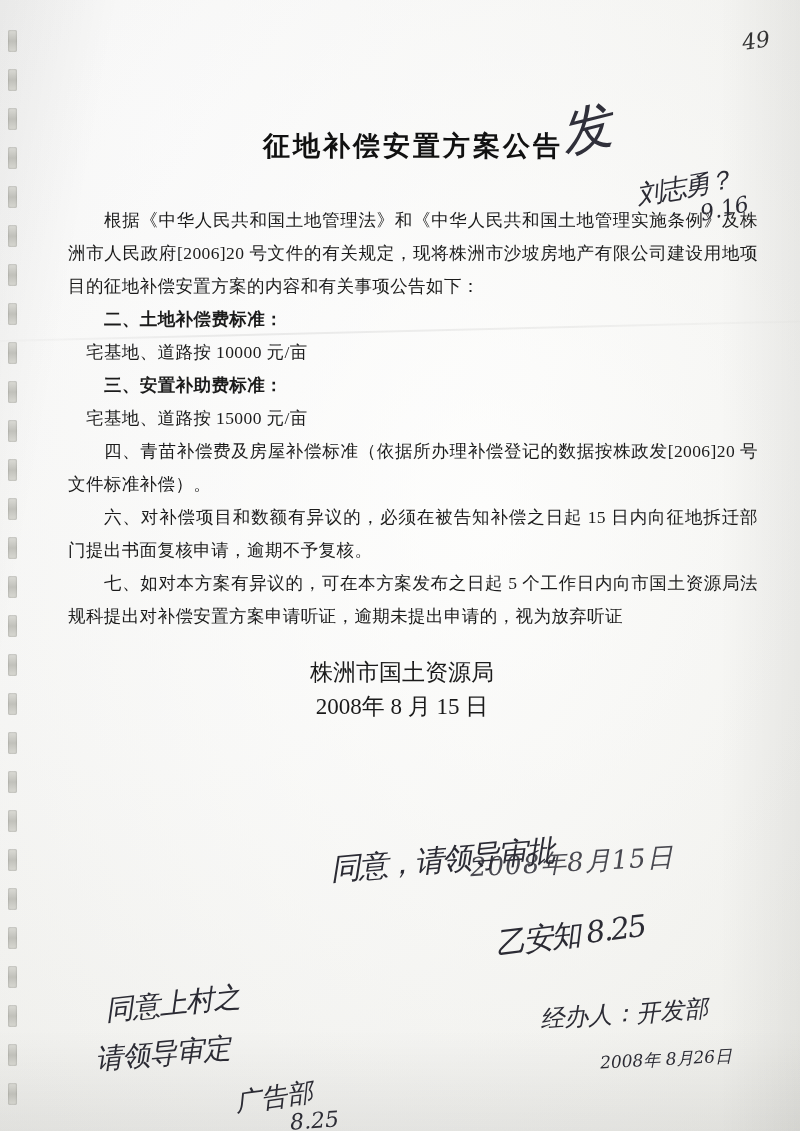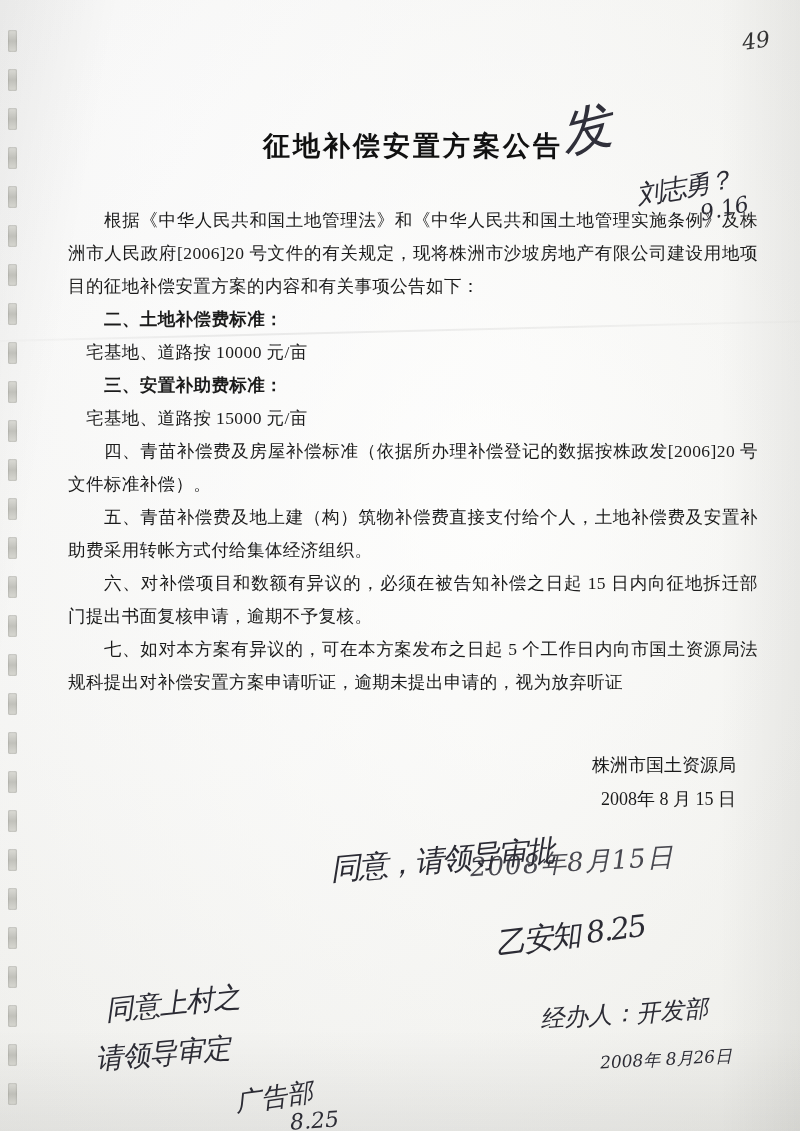--- a/index.html
+++ b/index.html
@@ -101,23 +101,23 @@
 
   .item-head {
     font-weight: bold;
     text-indent: 36px;
   }
   .item-sub {
     text-indent: 18px;
   }
 
   .sign-block {
-    margin-top: 49px;
-    text-align: right;
-    font-size: 18px;
+    margin-top: 23px;
+    text-align: center;
+    font-size: 23px;
     line-height: 34px;
     padding-right: 22px;
   }
 
   
   .ink {
     position: absolute;
     color: #2b2b34;
     font-family: "DejaVu Serif", serif;
     font-style: italic;
@@ -270,21 +270,20 @@
 
 
       <p class="para item-head">二、土地补偿费标准：</p>
       <p class="para item-sub">宅基地、道路按 10000 元/亩</p>
 
       <p class="para item-head">三、安置补助费标准：</p>
       <p class="para item-sub">宅基地、道路按 15000 元/亩</p>
 
       <p class="para indent2">四、青苗补偿费及房屋补偿标准（依据所办理补偿登记的数据按株政发[2006]20 号文件标准补偿）。</p>
 
-      <p class="para indent2">五、青苗补偿费及地上建（构）筑物补偿费直接支付给个人，土地补偿费及安置补助费采用转帐方式付给集体经济组织。</p>
 
       <p class="para indent2">六、对补偿项目和数额有异议的，必须在被告知补偿之日起 15 日内向征地拆迁部门提出书面复核申请，逾期不予复核。</p>
 
       <p class="para indent2">七、如对本方案有异议的，可在本方案发布之日起 5 个工作日内向市国土资源局法规科提出对补偿安置方案申请听证，逾期未提出申请的，视为放弃听证</p>
 
     </div>
 
     <div class="sign-block">
       <div>株洲市国土资源局</div>
       <div>2008年 8 月 15 日</div>

